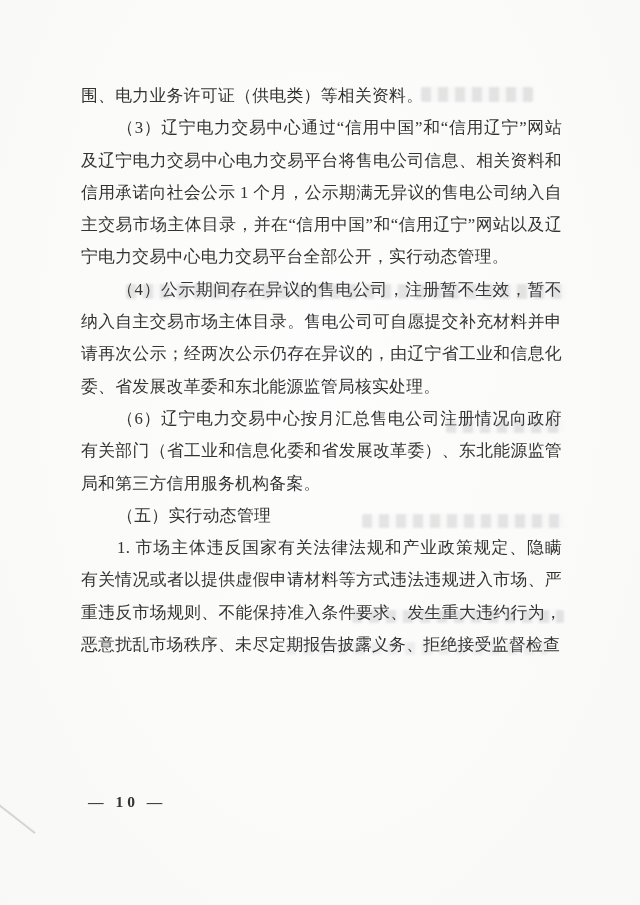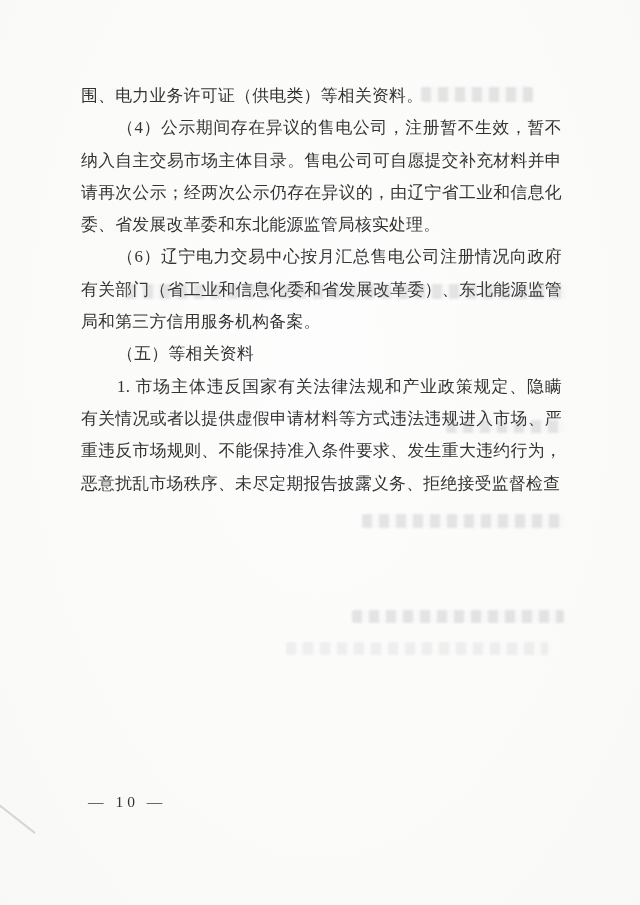--- a/index.html
+++ b/index.html
@@ -41,20 +41,21 @@
     text-indent: 2.15em;
   }
   .page-number {
     position: absolute;
     left: 88px;
     top: 791px;
     color: var(--text, #333333);
     font-size: 15.5px;
     letter-spacing: 4px;
     line-height: 22px;
+    font-weight: bold;
   }
   
   .artifact {
     position: absolute;
     background: repeating-linear-gradient(
       90deg,
       rgba(110, 110, 118, 0.16) 0 10px,
       rgba(110, 110, 118, 0.02) 10px 17px
     );
     filter: blur(1.2px);
@@ -79,23 +80,24 @@
     pointer-events: none;
   }
 </style>
 </head>
 <body>
 
 <div class="page">
 
   <div class="content">
     <p>围、电力业务许可证（供电类）等相关资料。</p>
+    <p class="indent">（3）辽宁电力交易中心通过“信用中国”和“信用辽宁”网站及辽宁电力交易中心电力交易平台将售电公司信息、相关资料和信用承诺向社会公示 1 个月，公示期满无异议的售电公司纳入自主交易市场主体目录，并在“信用中国”和“信用辽宁”网站以及辽宁电力交易中心电力交易平台全部公开，实行动态管理。</p>
     <p class="indent">（4）公示期间存在异议的售电公司，注册暂不生效，暂不纳入自主交易市场主体目录。售电公司可自愿提交补充材料并申请再次公示；经两次公示仍存在异议的，由辽宁省工业和信息化委、省发展改革委和东北能源监管局核实处理。</p>
     <p class="indent">（6）辽宁电力交易中心按月汇总售电公司注册情况向政府有关部门（省工业和信息化委和省发展改革委）、东北能源监管局和第三方信用服务机构备案。</p>
-    <p class="indent">（五）等相关资料</p>
+    <p class="indent">（五）实行动态管理</p>
     <p class="indent">1. 市场主体违反国家有关法律法规和产业政策规定、隐瞒有关情况或者以提供虚假申请材料等方式违法违规进入市场、严重违反市场规则、不能保持准入条件要求、发生重大违约行为，恶意扰乱市场秩序、未尽定期报告披露义务、拒绝接受监督检查</p>
   </div>
 
   <div class="page-number">— 10 —</div>
 
   <div class="artifact a1"></div>
   <div class="artifact a2"></div>
   <div class="artifact a3"></div>
   <div class="artifact a4"></div>
   <div class="artifact a5"></div>

